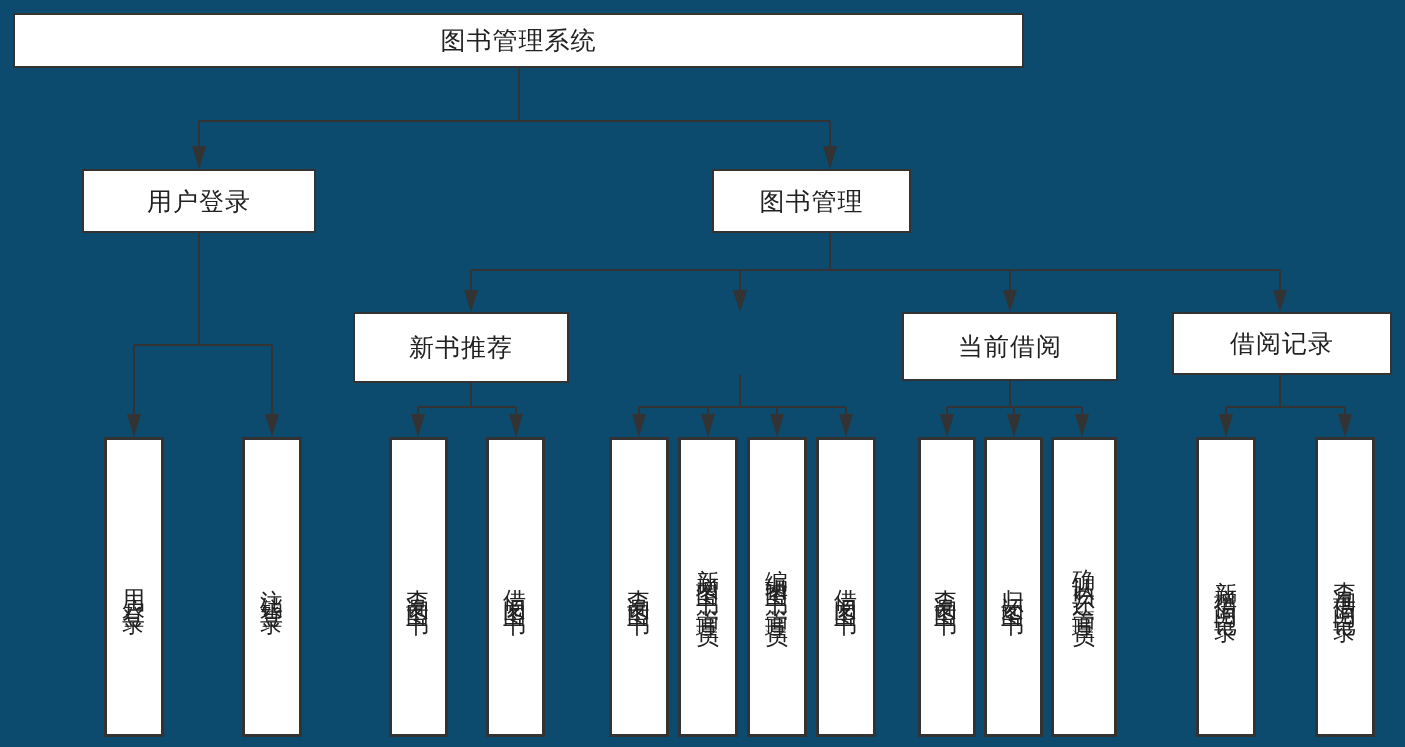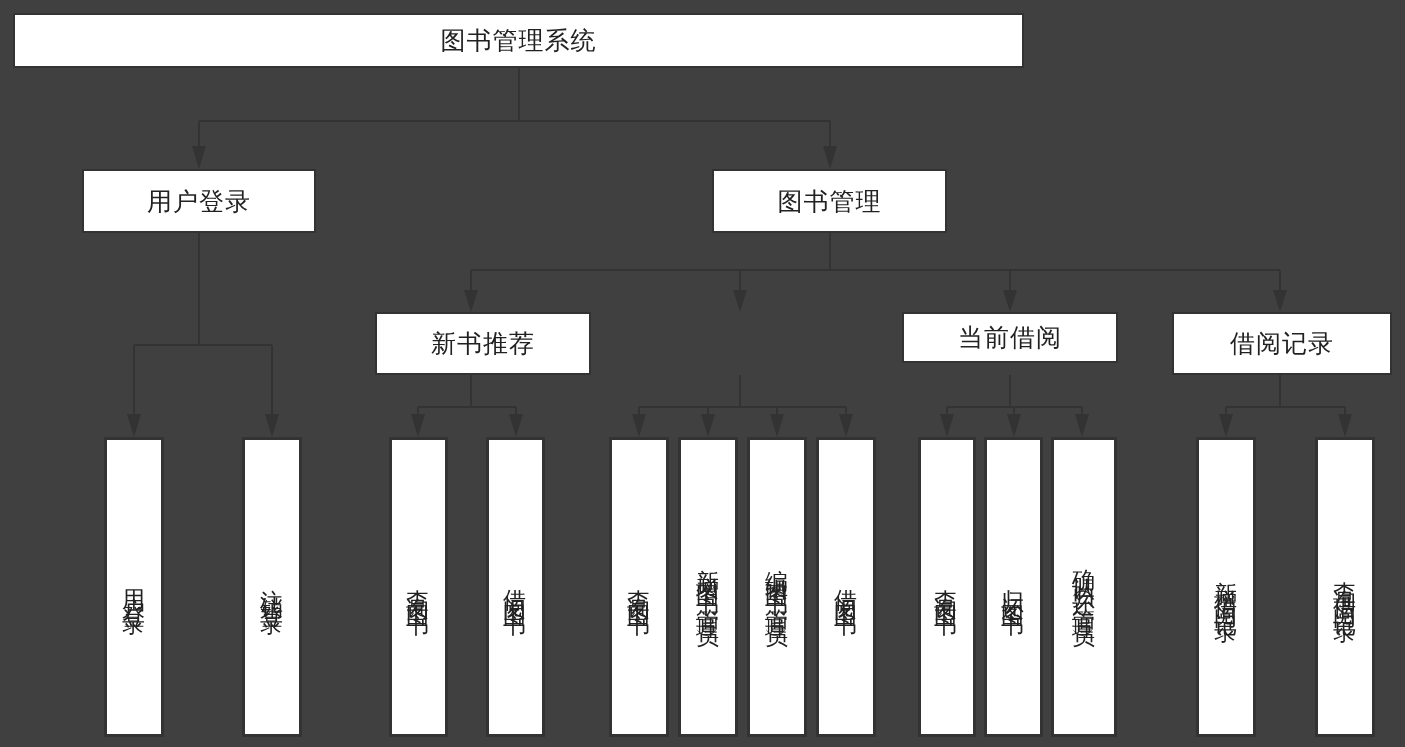--- a/index.html
+++ b/index.html
@@ -5,21 +5,21 @@
   html, body {
     margin: 0;
     padding: 0;
     background: #ffffff;
     font-family: "Liberation Sans", "DejaVu Sans", sans-serif;
   }
   .canvas {
     position: relative;
     width: 1405px;
     height: 747px;
-    background: #404040;
+    background: #0c4a6e;
     overflow: hidden;
   }
   .connectors {
     position: absolute;
     left: 0; top: 0;
     width: 1405px;
     height: 747px;
   }
   .node {
     position: absolute;
@@ -56,24 +56,24 @@
     top: 716px;
     font-size: 19px;
     color: #b3b3b3;
     letter-spacing: 1px;
     white-space: nowrap;
     z-index: 5;
   }
   
   #root        { left: 13px;   top: 13px;  width: 1011px; height: 55px; }
   #n-login     { left: 82px;   top: 169px; width: 234px;  height: 64px; }
-  #n-bookmgmt  { left: 712px;  top: 169px; width: 235px;  height: 64px; }
-  #s-newbook   { left: 375px;  top: 312px; width: 216px;  height: 63px; }
+  #n-bookmgmt  { left: 712px;  top: 169px; width: 199px;  height: 64px; }
+  #s-newbook   { left: 353px;  top: 312px; width: 216px;  height: 71px; }
   #s-borrow    { left: 632px;  top: 312px; width: 215px;  height: 63px; }
-  #s-current   { left: 902px;  top: 312px; width: 216px;  height: 51px; }
+  #s-current   { left: 902px;  top: 312px; width: 216px;  height: 69px; }
   #s-record    { left: 1172px; top: 312px; width: 220px;  height: 63px; }
   #l1  { left: 104px;  width: 60px; }
   #l2  { left: 242px;  width: 60px; }
   #l3  { left: 389px;  width: 59px; }
   #l4  { left: 486px;  width: 59px; }
   #l5  { left: 609px;  width: 60px; }
   #l6  { left: 678px;  width: 60px; }
   #l7  { left: 747px;  width: 60px; }
   #l8  { left: 816px;  width: 60px; }
   #l9  { left: 918px;  width: 58px; }

